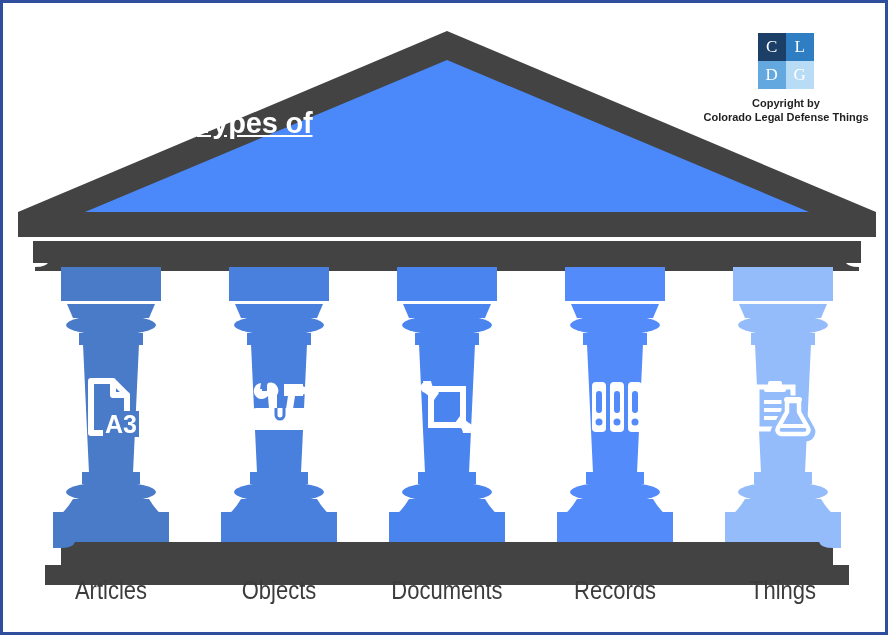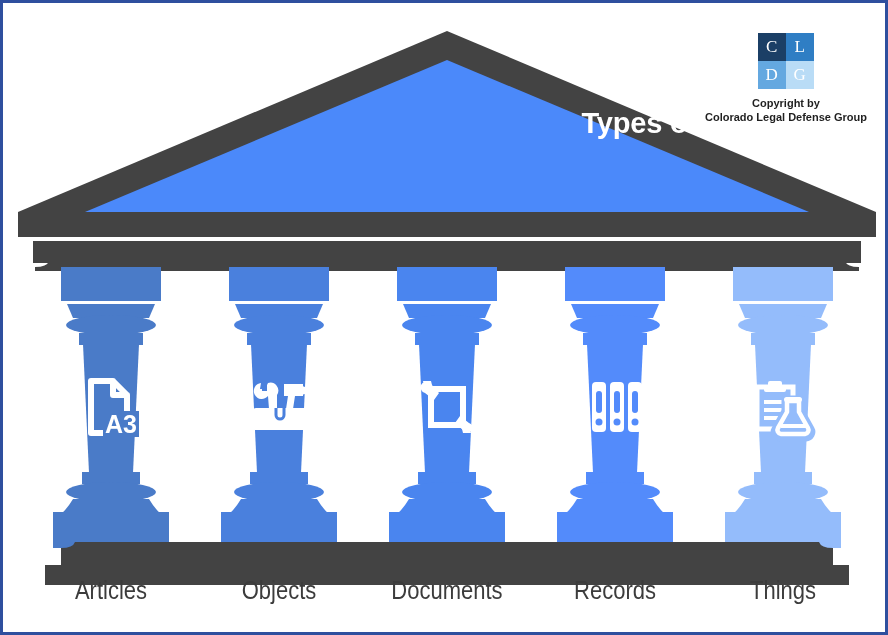--- a/index.html
+++ b/index.html
@@ -33,27 +33,28 @@
     height: 635px;
     display: block;
   }
 
   
   #title-block {
     position: absolute;
     left: 194px;
     top: 103px;
     width: 500px;
-    text-align: right;
+    text-align: left;
     color: #ffffff;
     font-weight: bold;
     font-size: 29px;
     line-height: 35px;
     letter-spacing: -0.2px;
     pointer-events: none;
+    text-decoration: underline;
   }
   #title-block .tline { display: block; white-space: nowrap; }
 
   
   #logo-wrap {
     position: absolute;
     left: 693px;
     top: 30px;
     width: 180px;
     text-align: center;
@@ -254,21 +255,21 @@
 
     <div id="logo-wrap">
       <div id="logo-grid">
         <div class="cell c1">C</div>
         <div class="cell c2">L</div>
         <div class="cell c3">D</div>
         <div class="cell c4">G</div>
       </div>
       <div id="logo-caption">
         <span class="lcline">Copyright by</span>
-        <span class="lcline">Colorado Legal Defense Group</span>
+        <span class="lcline">Colorado Legal Defense Things</span>
       </div>
     </div>
 
     <div class="col-caption" style="left:13px;">Articles</div>
     <div class="col-caption" style="left:181px;">Objects</div>
     <div class="col-caption" style="left:349px;">Documents</div>
     <div class="col-caption" style="left:517px;">Records</div>
     <div class="col-caption" style="left:685px;">Things</div>
 
   </div>

